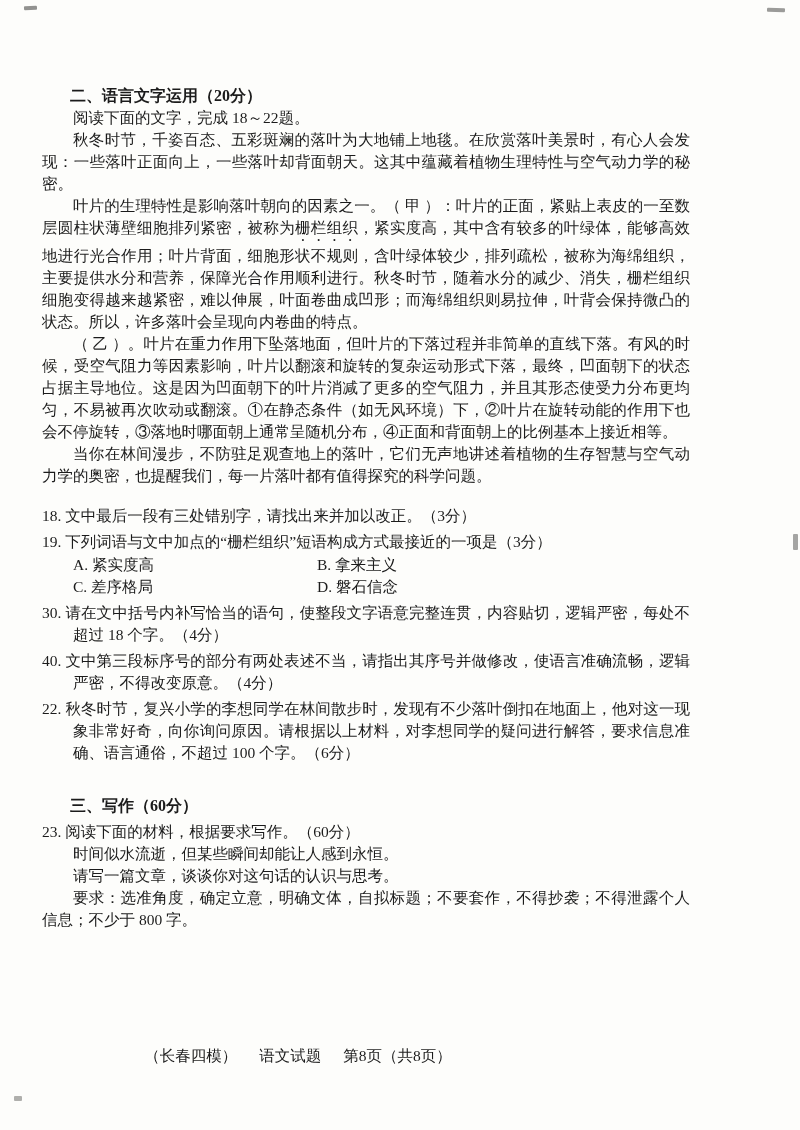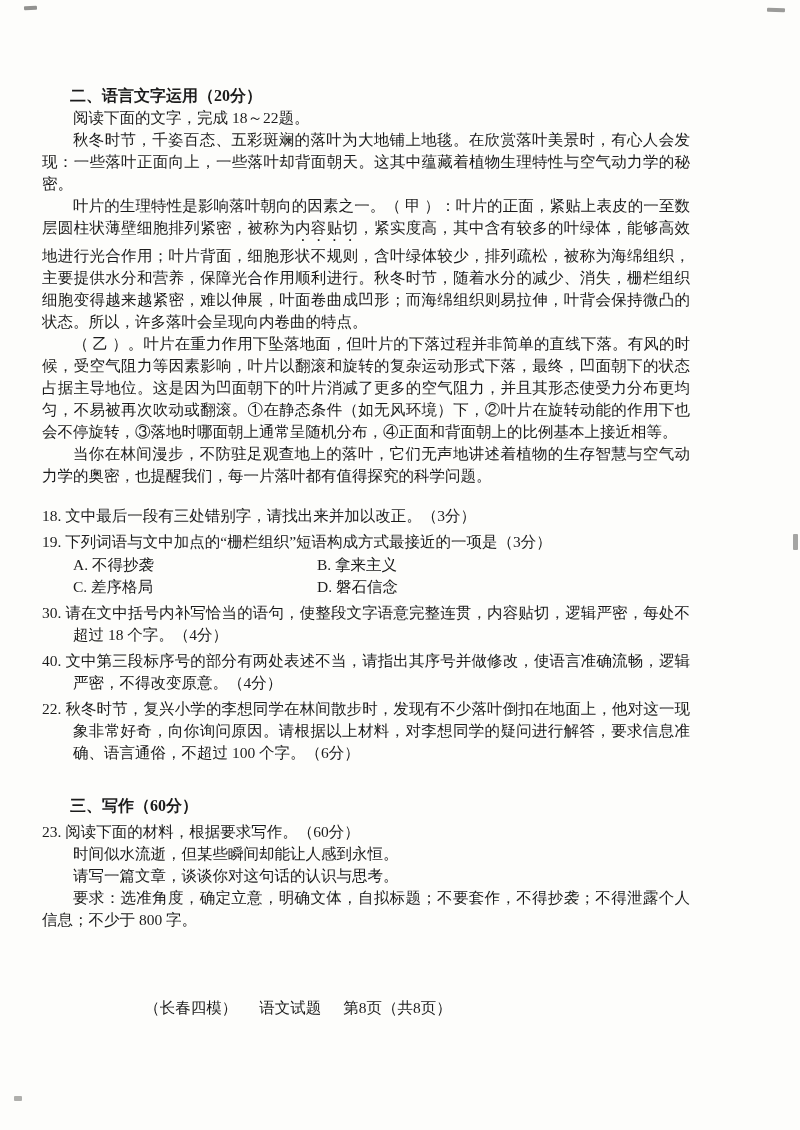--- a/index.html
+++ b/index.html
@@ -44,21 +44,21 @@
   .options {
     display: grid;
     grid-template-columns: 244px auto;
     text-indent: 0;
     margin-top: 1px;
   }
   .writing-section { margin-top: 30px; }
   .writing-section .para { margin-top: 0; }
   .footer {
     position: absolute;
-    top: 998px;
+    top: 1046px;
     left: 0;
     width: 596px;
     display: flex;
     justify-content: center;
     gap: 22px;
     font-size: 15.5px;
     text-align: right;
   }
   .artifact { position: absolute; background: #3a3a38; border-radius: 1px; }
   .artifact.a1 { left: 24px; top: 6px; width: 13px; height: 4px; opacity: .55; transform: rotate(-3deg); }
@@ -75,38 +75,38 @@
 <div class="artifact a4"></div>
 
 <div class="content">
 
   <div class="section-heading">二、语言文字运用（20分）</div>
 
   <p class="indent2">阅读下面的文字，完成 18～22题。</p>
 
   <p class="para">秋冬时节，千姿百态、五彩斑斓的落叶为大地铺上地毯。在欣赏落叶美景时，有心人会发现：一些落叶正面向上，一些落叶却背面朝天。这其中蕴藏着植物生理特性与空气动力学的秘密。</p>
 
-  <p class="para"><span>叶片的生理特性是影响落叶朝向的因素之一。（ 甲 ）：叶片的正面，紧贴上表皮的一至数层圆柱状薄壁细胞排列紧密，被称为</span><span class="em-dots">内容贴切</span><span>，紧实度高，其中含有较多的叶绿体，能够高效地进行光合作用；叶片背面，细胞形状不规则，含叶绿体较少，排列疏松，被称为海绵组织，主要提供水分和营养，保障光合作用顺利进行。秋冬时节，随着水分的减少、消失，栅栏组织细胞变得越来越紧密，难以伸展，叶面卷曲成凹形；而海绵组织则易拉伸，叶背会保持微凸的状态。所以，许多落叶会呈现向内卷曲的特点。</span></p>
+  <p class="para"><span>叶片的生理特性是影响落叶朝向的因素之一。（ 甲 ）：叶片的正面，紧贴上表皮的一至数层圆柱状薄壁细胞排列紧密，被称为</span><span class="em-dots">栅栏组织</span><span>，紧实度高，其中含有较多的叶绿体，能够高效地进行光合作用；叶片背面，细胞形状不规则，含叶绿体较少，排列疏松，被称为海绵组织，主要提供水分和营养，保障光合作用顺利进行。秋冬时节，随着水分的减少、消失，栅栏组织细胞变得越来越紧密，难以伸展，叶面卷曲成凹形；而海绵组织则易拉伸，叶背会保持微凸的状态。所以，许多落叶会呈现向内卷曲的特点。</span></p>
 
   <p class="para">（ 乙 ）。叶片在重力作用下坠落地面，但叶片的下落过程并非简单的直线下落。有风的时候，受空气阻力等因素影响，叶片以翻滚和旋转的复杂运动形式下落，最终，凹面朝下的状态占据主导地位。这是因为凹面朝下的叶片消减了更多的空气阻力，并且其形态使受力分布更均匀，不易被再次吹动或翻滚。①在静态条件（如无风环境）下，②叶片在旋转动能的作用下也会不停旋转，③落地时哪面朝上通常呈随机分布，④正面和背面朝上的比例基本上接近相等。</p>
 
   <p class="para">当你在林间漫步，不防驻足观查地上的落叶，它们无声地讲述着植物的生存智慧与空气动力学的奥密，也提醒我们，每一片落叶都有值得探究的科学问题。</p>
 
   <div class="questions">
 
     <div class="question">
       <span class="qnum">18.</span>
       <span>文中最后一段有三处错别字，请找出来并加以改正。（3分）</span>
     </div>
 
     <div class="question">
       <span class="qnum">19.</span>
       <span>下列词语与文中加点的“栅栏组织”短语构成方式最接近的一项是（3分）</span>
       <div class="options">
-        <span>A. 不得抄袭</span>
+        <span>A. 紧实度高</span>
         <span>B. 拿来主义</span>
         <span>C. 差序格局</span>
         <span>D. 磐石信念</span>
       </div>
     </div>
 
     <div class="question">
       <span class="qnum">30.</span>
       <span>请在文中括号内补写恰当的语句，使整段文字语意完整连贯，内容贴切，逻辑严密，每处不超过 18 个字。（4分）</span>
     </div>

